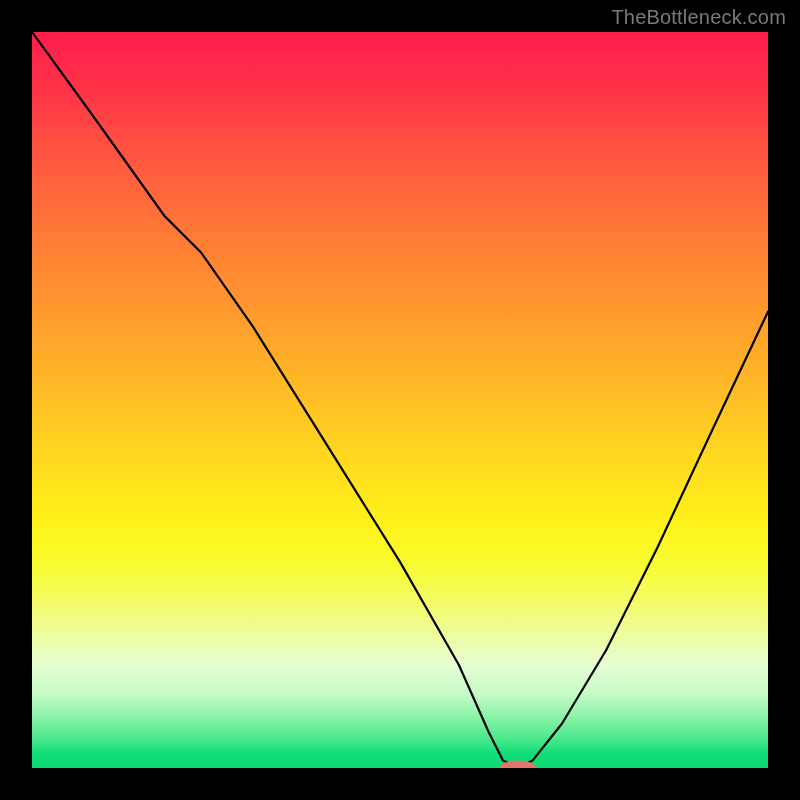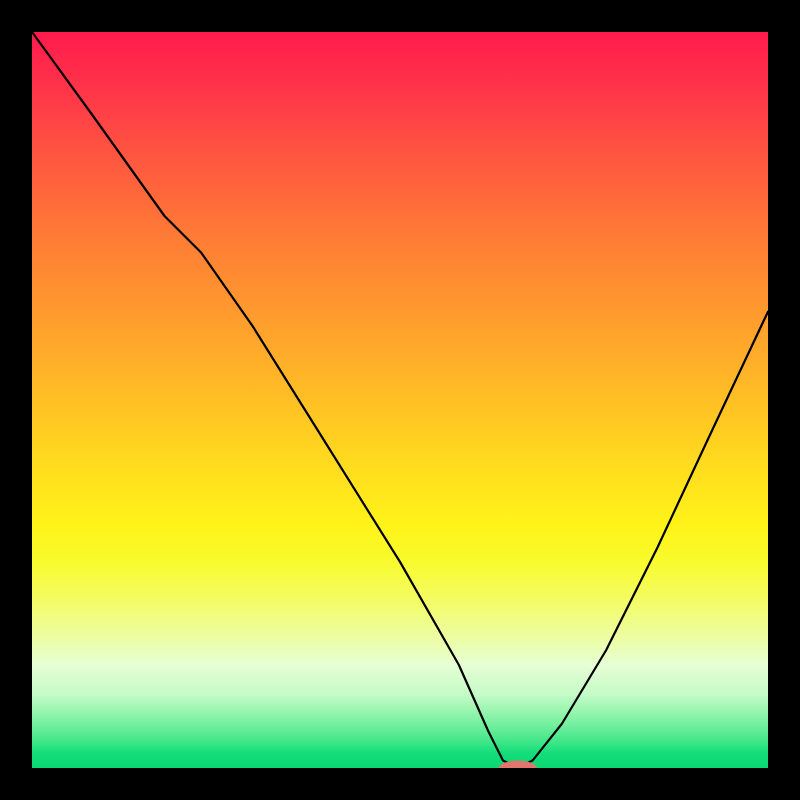--- a/index.html
+++ b/index.html
@@ -77,14 +77,15 @@
 
 <div class="frame">
 
   <div class="plot-area">
     <svg viewBox="0 0 736 736" preserveAspectRatio="none">
       <path class="curve" d="M0.0 0.0 L58.9 81.0 L132.5 184.0 L169.3 220.8 L220.8 294.4 L294.4 412.2 L368.0 529.9 L426.9 633.0 L456.3 699.2 L471.0 728.6 L485.8 736.0 L500.5 728.6 L529.9 691.8 L574.1 618.2 L625.6 515.2 L677.1 404.8 L736.0 279.7"></path>
       <ellipse class="marker" cx="485.8" cy="736.0" rx="19.1" ry="7.4" fill="#e2766f"></ellipse>
     </svg>
   </div>
 
+  <div class="watermark">TheBottleneck.com</div>
 
 </div>
 
 </body></html>

